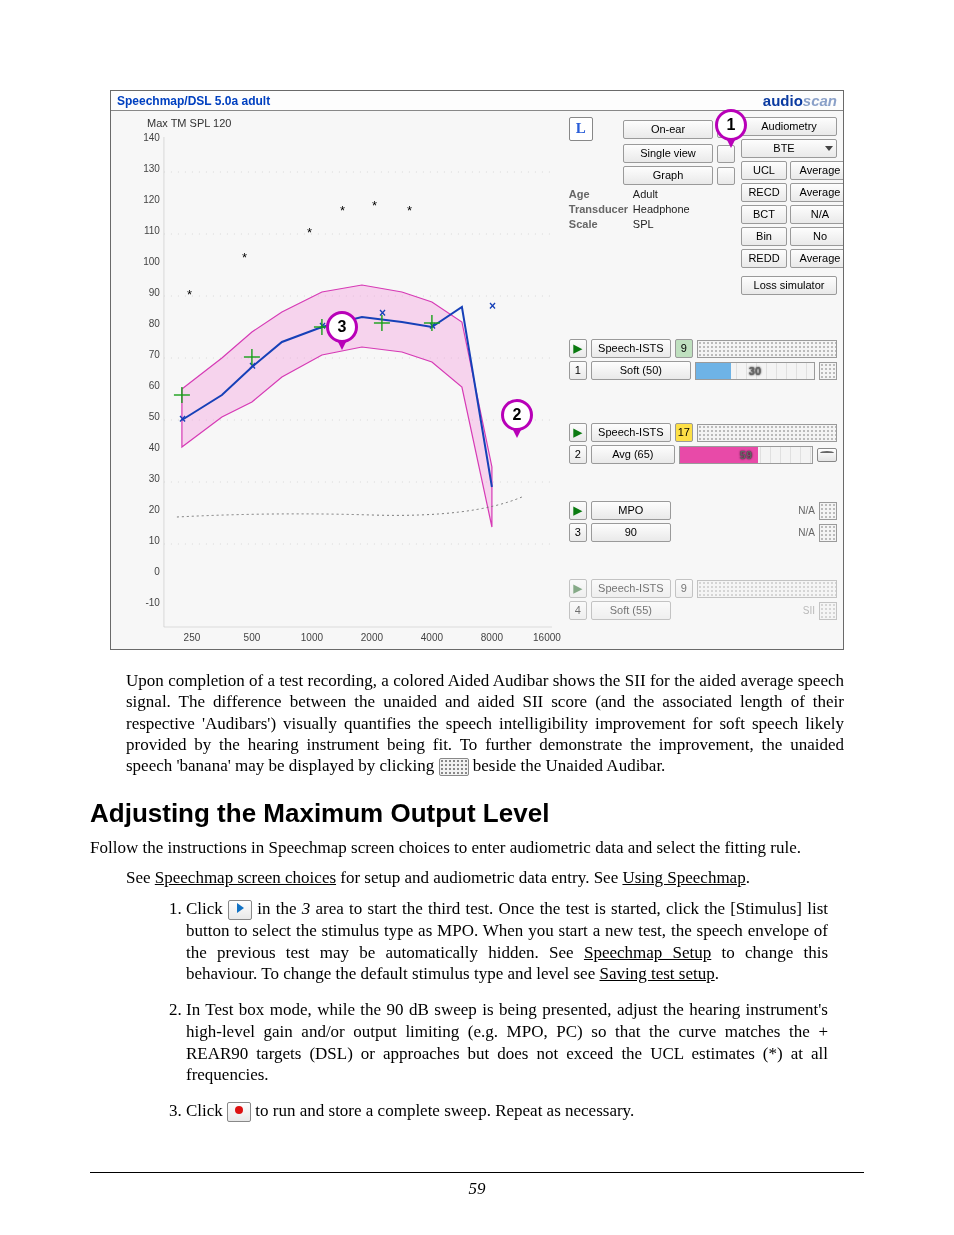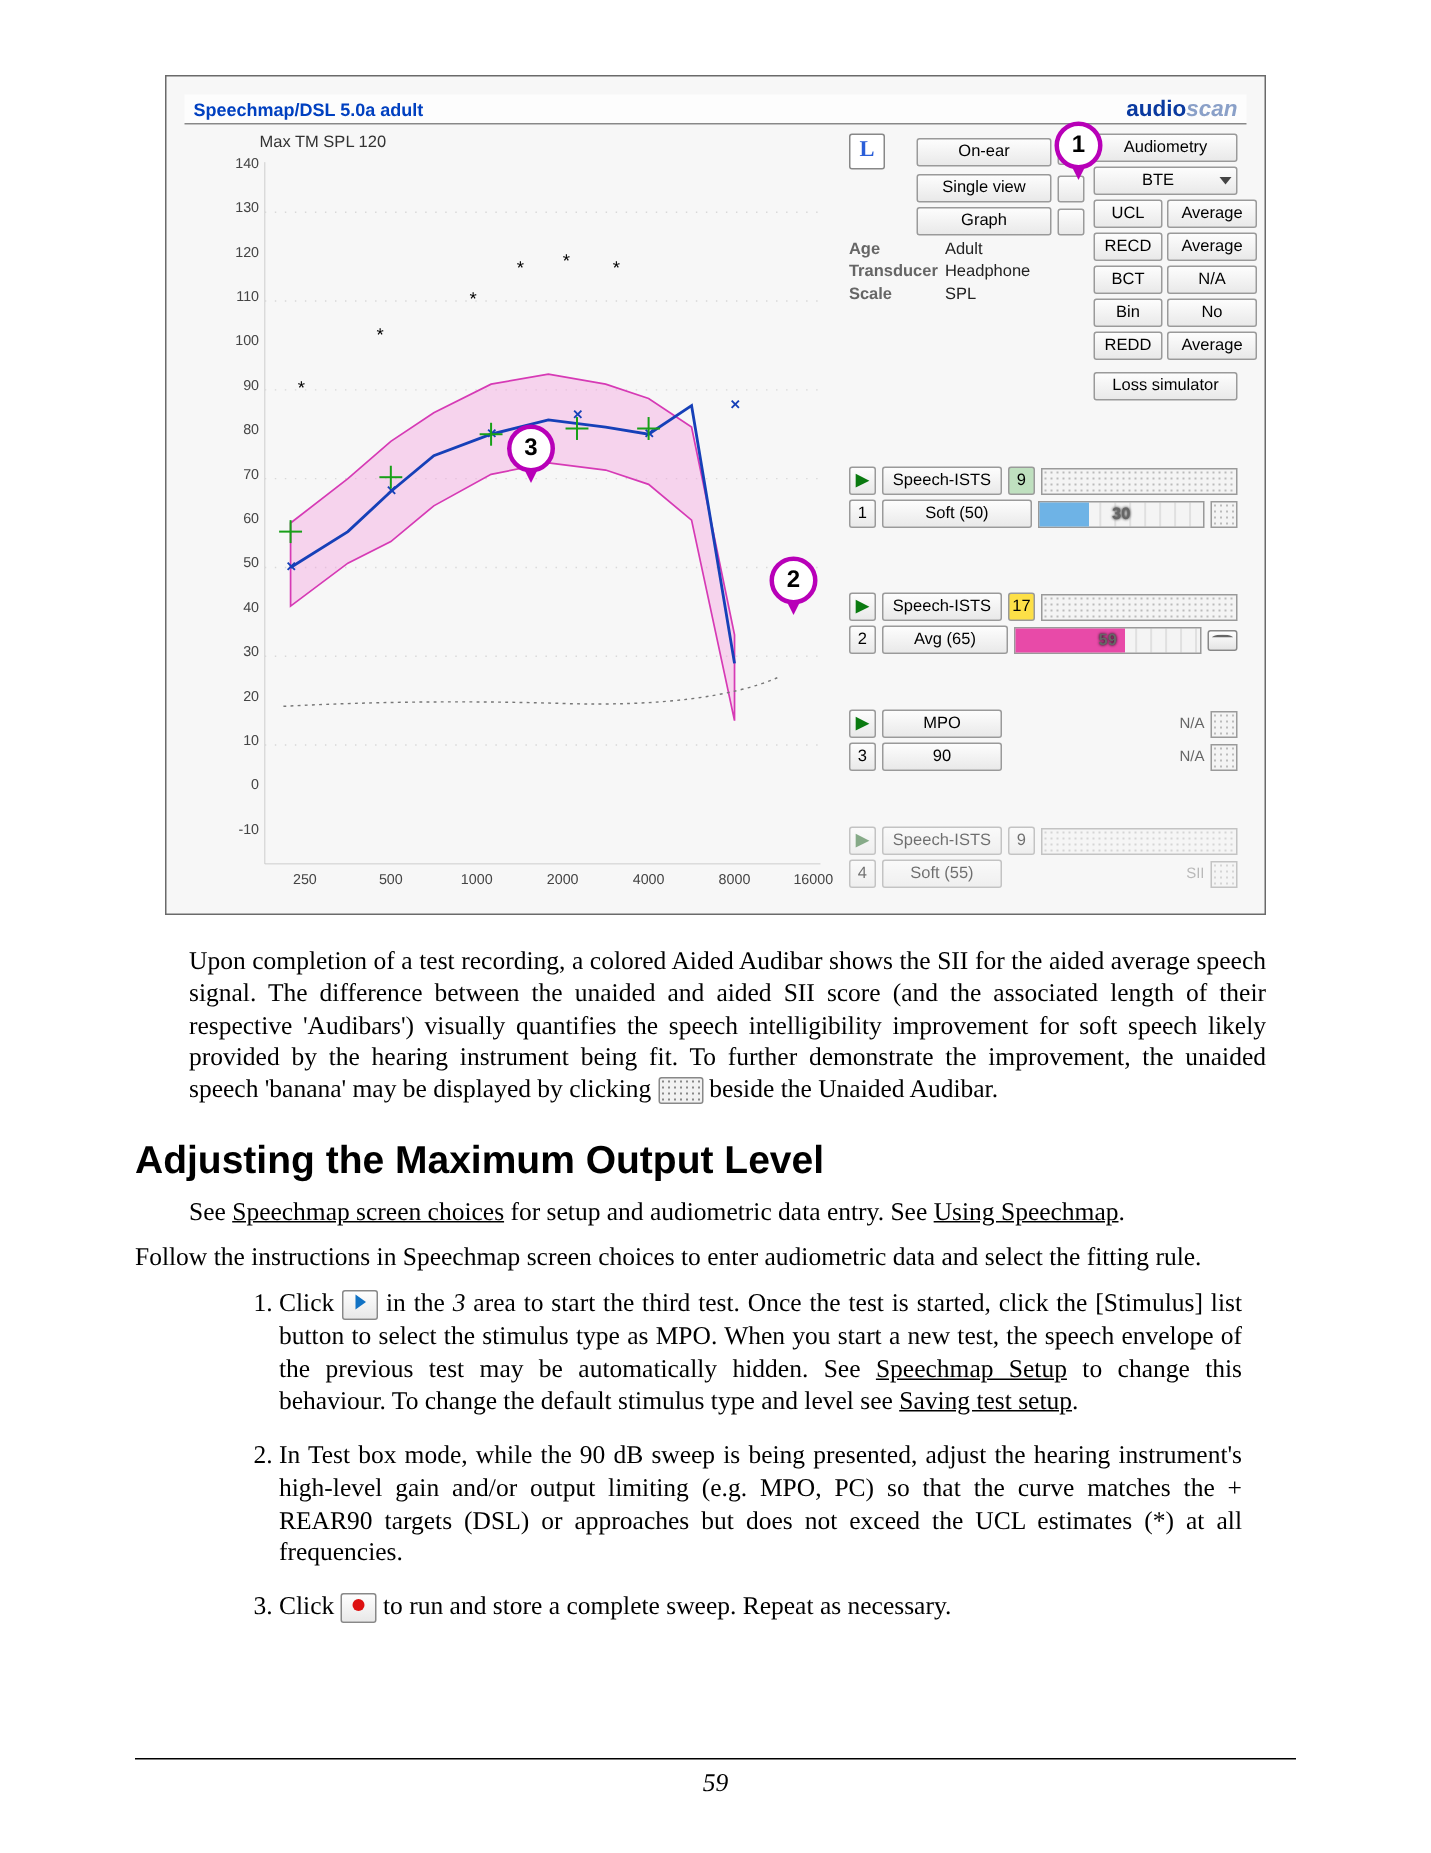--- a/index.html
+++ b/index.html
@@ -28,24 +28,25 @@
   .figure-wrap {
     margin: 0 20px 20px 20px;
   }
   .figure {
     border: 1px solid #6a6a6a;
     background: #f7f7f7;
     position: relative;
     height: 560px;
     width: 100%;
     box-sizing: border-box;
-    padding: 12px;
+    padding: 0;
     font-family: Verdana, Geneva, sans-serif;
     font-size: 11px;
     overflow: hidden;
+    margin-top: 40px;
   }
   .fig-titlebar {
     display: flex;
     align-items: center;
     justify-content: space-between;
     background: #fdfdfd;
     border-bottom: 1px solid #888;
     padding: 1px 6px 1px 6px;
   }
   .fig-title { color: #0040c0; font-weight: bold; font-size: 12px; }
@@ -60,21 +61,21 @@
     box-sizing: border-box;
   }
   .panel-col {
     flex: 1 1 auto;
     padding: 6px 6px 6px 4px;
     box-sizing: border-box;
     position: relative;
   }
   .plot-title {
     position: absolute;
-    left: 50px; top: 6px;
+    left: 36px; top: 6px;
     font-size: 11px;
     color: #333;
   }
   .plot-svg { width: 100%; height: 100%; }
   .callout {
     position: absolute;
     width: 26px; height: 26px;
     border-radius: 50%;
     background: #fff;
     border: 3px solid #b800b8;
@@ -436,25 +437,25 @@
       </div>
     </div>
   </div>
 
   <p class="para">
     <span>Upon completion of a test recording, a colored Aided Audibar shows the SII for the aided average speech signal. The difference between the unaided and aided SII score (and the associated length of their respective 'Audibars') visually quantifies the speech intelligibility improvement for soft speech likely provided by the hearing instrument being fit. To further demonstrate the improvement, the unaided speech 'banana' may be displayed by clicking </span><span class="inline-dots-btn"></span><span> beside the Unaided Audibar.</span>
   </p>
 
   <h2 class="section">Adjusting the Maximum Output Level</h2>
 
+  <p class="para" style="margin-left:0">Follow the instructions in Speechmap screen choices to enter audiometric data and select the fitting rule.</p>
+
   <p class="para">
     <span>See </span><span class="link">Speechmap screen choices</span><span> for setup and audiometric data entry. See </span><span class="link">Using Speechmap</span><span>.</span>
   </p>
-
-  <p class="para" style="margin-left:0">Follow the instructions in Speechmap screen choices to enter audiometric data and select the fitting rule.</p>
 
   <ol class="steps">
     <li>
       <span>Click </span><span class="inline-btn play"></span><span> in the </span><span class="italic3">3</span><span> area to start the third test. Once the test is started, click the [Stimulus] list button to select the stimulus type as MPO. When you start a new test, the speech envelope of the previous test may be automatically hidden. See </span><span class="link">Speechmap Setup</span><span> to change this behaviour. To change the default stimulus type and level see </span><span class="link">Saving test setup</span><span>.</span>
     </li>
     <li>In Test box mode, while the 90 dB sweep is being presented, adjust the hearing instrument's high-level gain and/or output limiting (e.g. MPO, PC) so that the curve matches the + REAR90 targets (DSL) or approaches but does not exceed the UCL estimates (*) at all frequencies.</li>
     <li>
       <span>Click </span><span class="inline-btn record"></span><span> to run and store a complete sweep.  Repeat as necessary.</span>
     </li>
   </ol>

